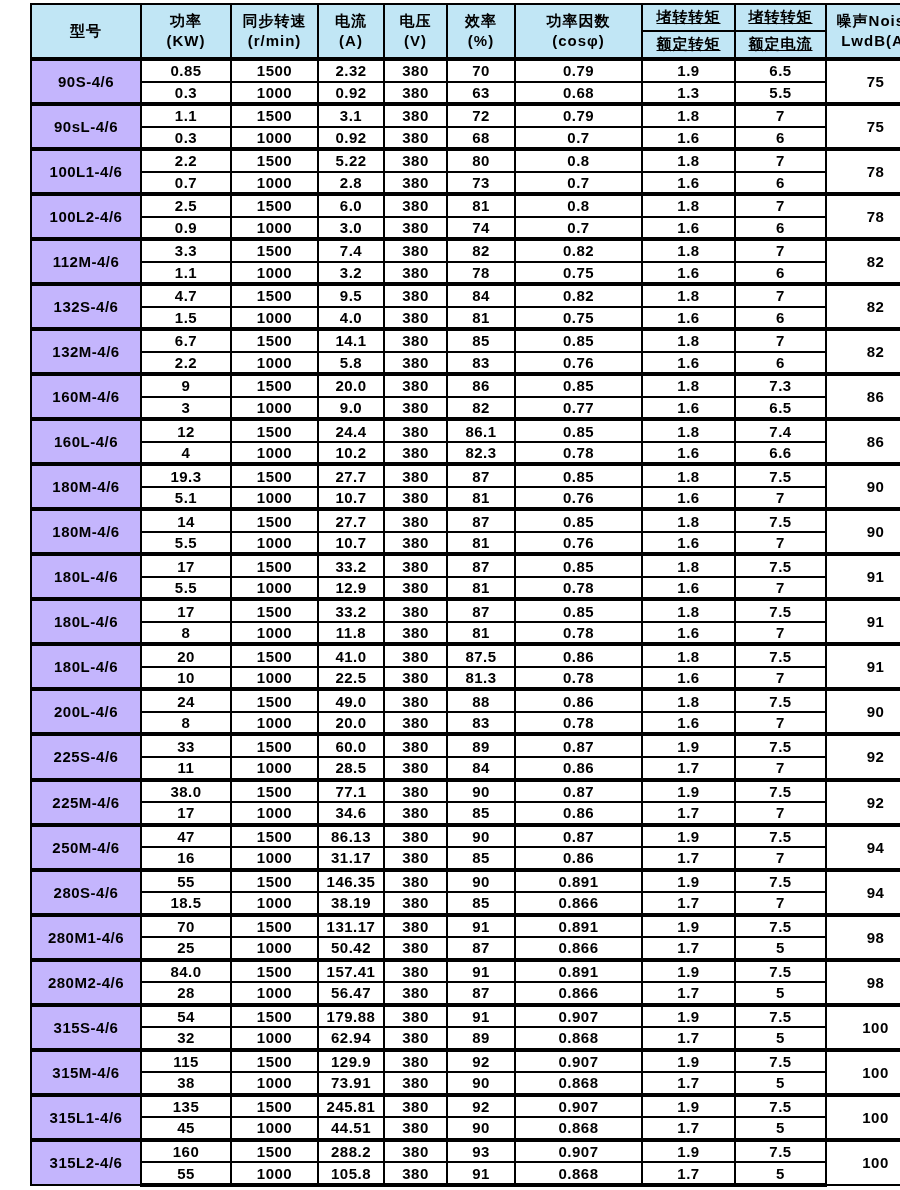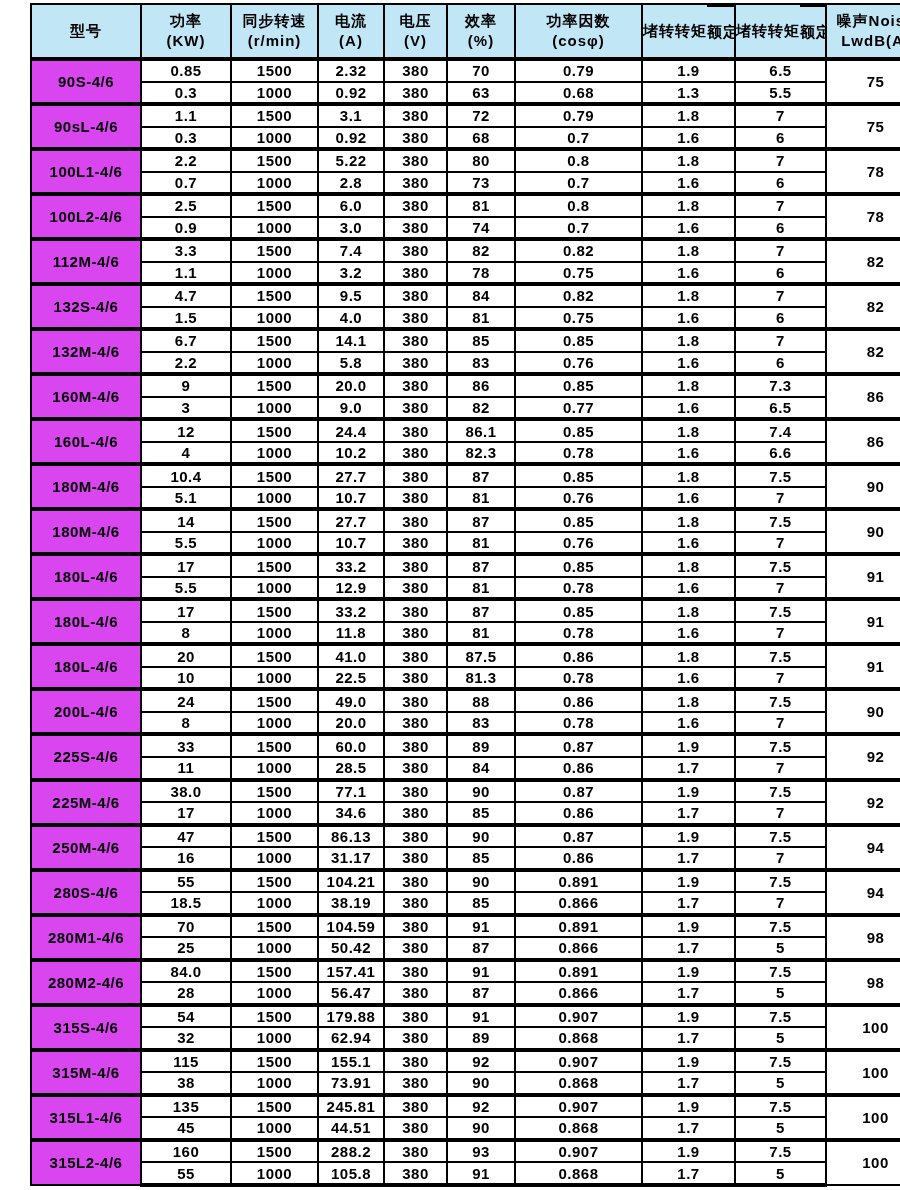--- a/index.html
+++ b/index.html
@@ -33,34 +33,34 @@
   thead th {
     background: #c1e6f5;
     font-size: 15px;
     font-weight: bold;
     letter-spacing: 1px;
     line-height: 1.35;
     border-bottom-width: 4px;
   }
   thead th .hline { display: block; }
   thead th.ratio-cell { padding: 0; }
-  .ratio { display: flex; flex-direction: row; height: 52px; }
+  .ratio { display: flex; flex-direction: column; height: 52px; text-decoration: underline; }
   .ratio > div {
     flex: 1;
     display: flex; align-items: center; justify-content: center;
   }
   .ratio .ratio-bottom { border-top: 2px solid #000; }
   tbody tr { height: 22px; }
   tbody td {
     font-size: 15px;
     font-weight: bold;
     letter-spacing: 0.5px;
     background: #ffffff;
   }
-  tbody td.model-cell { background: #d946ef; }
+  tbody td.model-cell { background: #c4b5fd; }
   tbody tr.row-top td { border-top-width: 4px; }
   tbody tr.row-bottom td { border-bottom-width: 4px; }
 </style>
 </head>
 <body>
 
 <div class="page">
   <table class="spec">
     <colgroup>
       <col style="width:110px">
@@ -324,21 +324,21 @@
     <td>10.2</td>
     <td>380</td>
     <td>82.3</td>
     <td>0.78</td>
     <td>1.6</td>
     <td>6.6</td>
   </tr>
 
   <tr class="row-top">
     <td class="model-cell" rowspan="2">180M-4/6</td>
-    <td>10.4</td>
+    <td>19.3</td>
     <td>1500</td>
     <td>27.7</td>
     <td>380</td>
     <td>87</td>
     <td>0.85</td>
     <td>1.8</td>
     <td>7.5</td>
     <td class="noise-cell" rowspan="2">90</td>
   </tr>
   <tr class="row-bottom">
@@ -533,21 +533,21 @@
     <td>85</td>
     <td>0.86</td>
     <td>1.7</td>
     <td>7</td>
   </tr>
 
   <tr class="row-top">
     <td class="model-cell" rowspan="2">280S-4/6</td>
     <td>55</td>
     <td>1500</td>
-    <td>104.21</td>
+    <td>146.35</td>
     <td>380</td>
     <td>90</td>
     <td>0.891</td>
     <td>1.9</td>
     <td>7.5</td>
     <td class="noise-cell" rowspan="2">94</td>
   </tr>
   <tr class="row-bottom">
     <td>18.5</td>
     <td>1000</td>
@@ -556,21 +556,21 @@
     <td>85</td>
     <td>0.866</td>
     <td>1.7</td>
     <td>7</td>
   </tr>
 
   <tr class="row-top">
     <td class="model-cell" rowspan="2">280M1-4/6</td>
     <td>70</td>
     <td>1500</td>
-    <td>104.59</td>
+    <td>131.17</td>
     <td>380</td>
     <td>91</td>
     <td>0.891</td>
     <td>1.9</td>
     <td>7.5</td>
     <td class="noise-cell" rowspan="2">98</td>
   </tr>
   <tr class="row-bottom">
     <td>25</td>
     <td>1000</td>
@@ -625,21 +625,21 @@
     <td>89</td>
     <td>0.868</td>
     <td>1.7</td>
     <td>5</td>
   </tr>
 
   <tr class="row-top">
     <td class="model-cell" rowspan="2">315M-4/6</td>
     <td>115</td>
     <td>1500</td>
-    <td>155.1</td>
+    <td>129.9</td>
     <td>380</td>
     <td>92</td>
     <td>0.907</td>
     <td>1.9</td>
     <td>7.5</td>
     <td class="noise-cell" rowspan="2">100</td>
   </tr>
   <tr class="row-bottom">
     <td>38</td>
     <td>1000</td>

